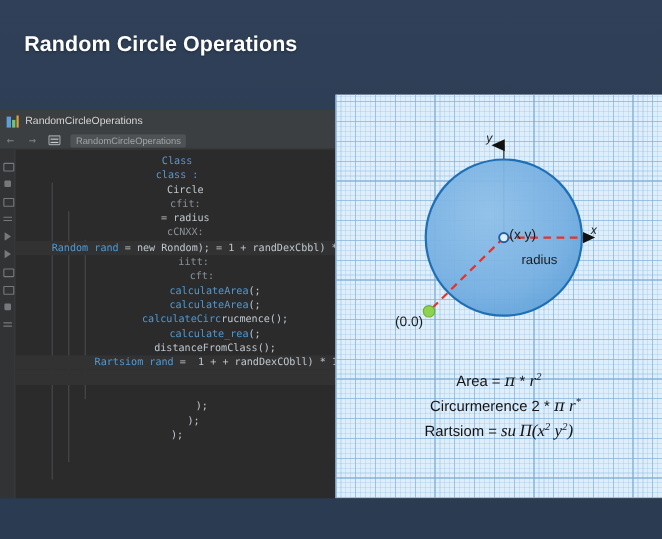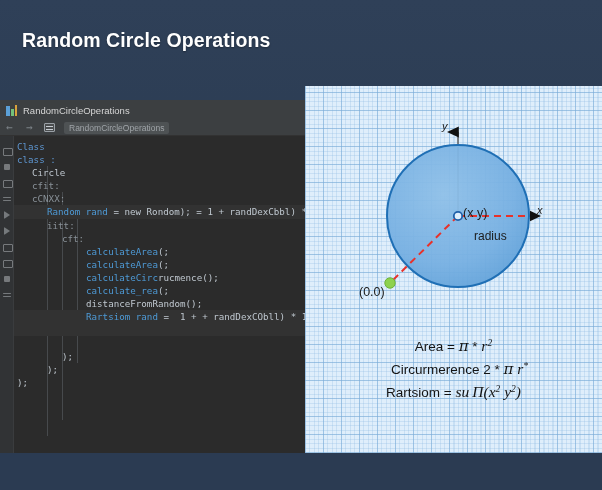--- a/index.html
+++ b/index.html
@@ -157,20 +157,21 @@
     width: 6px; height: 6px;
     background: #aeb3b7;
   }
 
   #code-area {
     position: absolute;
     left: 14px; top: 36px;
     width: 291px; height: 331px;
     padding: 4px 0 0 0;
     overflow: hidden;
+    text-align: center;
   }
   .code-line {
     height: 13.1px;
     line-height: 13.1px;
     font-size: 9.2px;
     color: #a9b7c6;
     white-space: pre;
     padding-left: 3px;
     position: relative;
   }
@@ -278,29 +279,30 @@
     </div>
 
     <div id="code-area">
       <div id="code-vline1"></div>
       <div id="code-vline2"></div>
       <div id="code-vline3"></div>
     <div class="code-line ind0"><span class="kw">Class</span></div>
         <div class="code-line ind0"><span class="kw">class :</span></div>
         <div class="code-line ind1"><span class="plain">Circle</span></div>
         <div class="code-line ind1"><span class="dim">cfit:</span></div>
+        <div class="code-line ind1"><span class="plain">= radius</span></div>
         <div class="code-line ind1"><span class="dim">cCNXX:</span></div>
         <div class="code-line ind2 hl"><span class="blue">Random rand</span><span class="plain"> = new Rondom); = 1 + randDexCbbl) * 19;</span></div>
         <div class="code-line ind2"><span class="dim">iitt:</span></div>
         <div class="code-line ind3"><span class="dim">cft:</span></div>
         <div class="code-line ind4"><span class="blue">calculateArea</span><span class="plain">(;</span></div>
         <div class="code-line ind4"><span class="blue">calculateArea</span><span class="plain">(;</span></div>
         <div class="code-line ind4"><span class="blue">calculateCirc</span><span class="plain">rucmence();</span></div>
         <div class="code-line ind4"><span class="blue">calculate_rea</span><span class="plain">(;</span></div>
-        <div class="code-line ind4"><span class="plain">distanceFrom</span><span class="plain">Random();</span></div>
+        <div class="code-line ind4"><span class="plain">distanceFrom</span><span class="plain">Class();</span></div>
         <div class="code-line ind4 hl"><span class="blue">Rartsiom rand</span><span class="plain"> =  1 + + randDexCObll) * 19;</span></div>
         <div class="code-line ind4 hl"><span class="plain"> </span></div>
         <div class="code-line ind0"><span class="plain"> </span></div>
         <div class="code-line ind3"><span class="plain">);</span></div>
         <div class="code-line ind2"><span class="plain">);</span></div>
         <div class="code-line ind0"><span class="plain">);</span></div>
       </div>
   </div>
 
   <div id="diagram">

